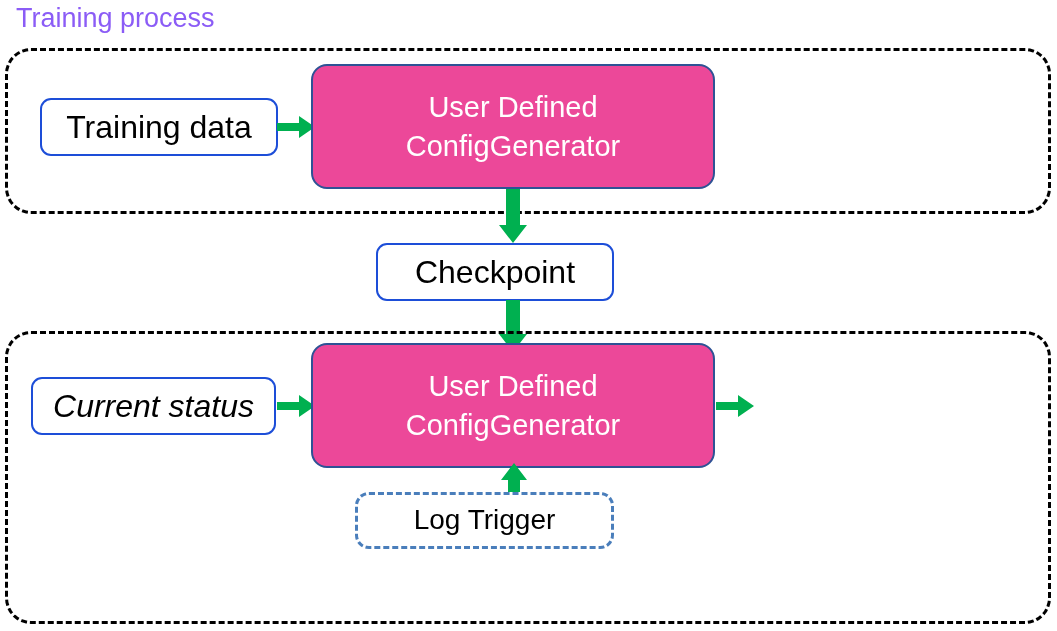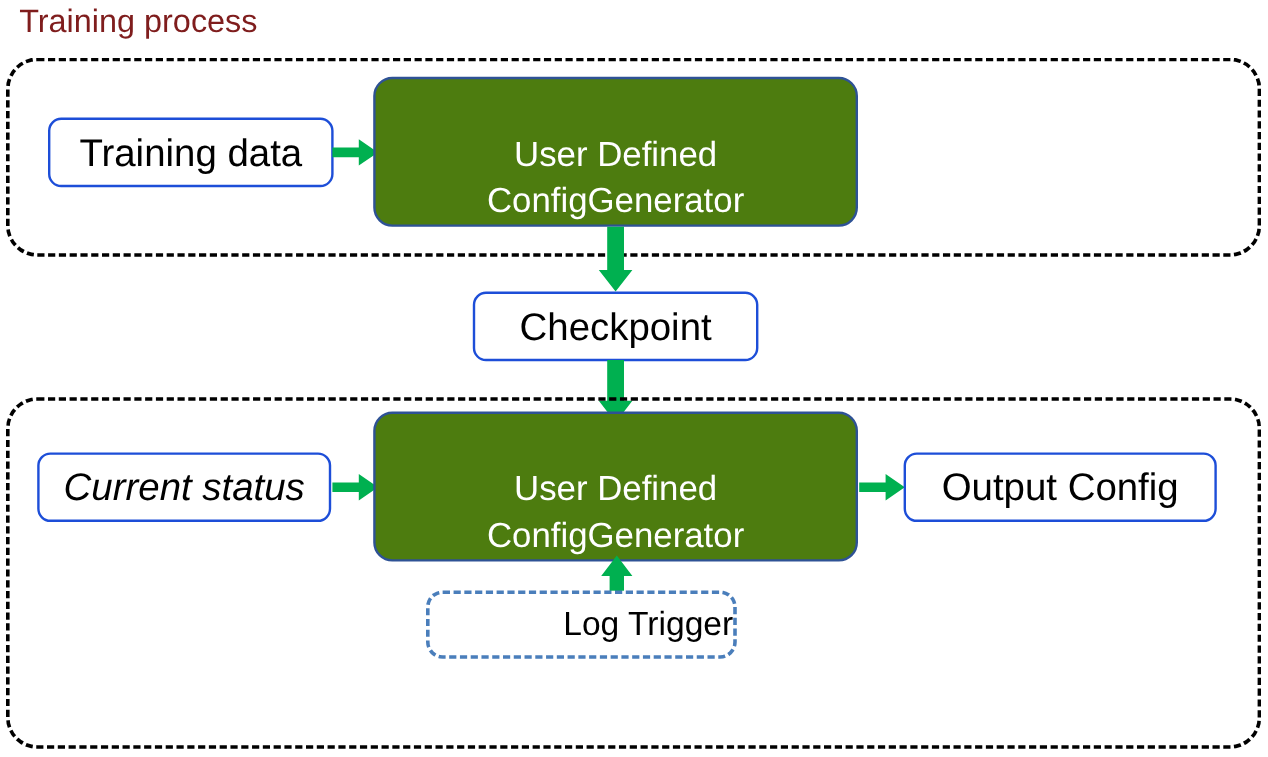--- a/index.html
+++ b/index.html
@@ -18,21 +18,21 @@
     height: 631px;
     background: #ffffff;
     overflow: hidden;
   }
 
   
   .section-caption {
     position: absolute;
     font-size: 27px;
     line-height: 32px;
-    color: #7f1d1d;
+    color: #8b5cf6;
     white-space: nowrap;
     font-weight: 400;
   }
 
   
   .group-box {
     position: absolute;
     border: 3px dashed #000000;
     border-radius: 26px;
     background: transparent;
@@ -53,44 +53,44 @@
     font-size: 32px;
     line-height: 1.15;
     text-align: right;
     white-space: nowrap;
   }
 
   
   .node-blue {
     position: absolute;
     box-sizing: border-box;
-    background: #4d7c0f;
+    background: #ec4899;
     border: 2px solid #2E5295;
     border-radius: 16px;
     display: flex;
     flex-direction: column;
     align-items: center;
-    justify-content: flex-end;
+    justify-content: center;
     color: #ffffff;
     font-size: 29px;
     line-height: 1.32;
     text-align: center;
     white-space: nowrap;
   }
 
   
   .node-trigger {
     position: absolute;
     box-sizing: border-box;
     background: #ffffff;
     border: 3px dashed #4A7EBB;
     border-radius: 14px;
     display: flex;
     align-items: center;
-    justify-content: flex-end;
+    justify-content: center;
     color: #000000;
     font-size: 28px;
     line-height: 1.15;
     text-align: center;
     white-space: nowrap;
   }
 
   
   .arrow {
     position: absolute;
@@ -120,21 +120,21 @@
     <span>User Defined</span>
     <span>ConfigGenerator</span>
   </div>
 
   <div class="arrow" style="left:498px; top:189px;">
     <svg width="30" height="56" viewBox="0 0 30 56">
       <path d="M8 0 L22 0 L22 36 L29 36 L15 54 L1 36 L8 36 Z" fill="#00B050"></path>
     </svg>
   </div>
 
-  <div class="node-plain" style="left:394px; top:243px; width:238px; height:58px;">
+  <div class="node-plain" style="left:376px; top:243px; width:238px; height:58px;">
     <span>Checkpoint</span>
   </div>
 
   <div class="arrow" style="left:498px; top:300px;">
     <svg width="30" height="54" viewBox="0 0 30 54">
       <path d="M8 0 L22 0 L22 34 L29 34 L15 52 L1 34 L8 34 Z" fill="#00B050"></path>
     </svg>
   </div>
 
 
@@ -154,23 +154,20 @@
     <span>User Defined</span>
     <span>ConfigGenerator</span>
   </div>
 
   <div class="arrow" style="left:716px; top:392px;">
     <svg width="40" height="28" viewBox="0 0 40 28">
       <path d="M0 10 L22 10 L22 3 L38 14 L22 25 L22 18 L0 18 Z" fill="#00B050"></path>
     </svg>
   </div>
 
-  <div class="node-plain" style="left:753px; top:377px; width:261px; height:58px;">
-    <span>Output Config</span>
-  </div>
 
   <div class="arrow" style="left:500px; top:463px;">
     <svg width="28" height="42" viewBox="0 0 28 42">
       <path d="M14 0 L27 17 L20 17 L20 42 L8 42 L8 17 L1 17 Z" fill="#00B050"></path>
     </svg>
   </div>
 
   <div class="node-trigger" style="left:355px; top:492px; width:259px; height:57px;">
     <span>Log Trigger</span>
   </div>

